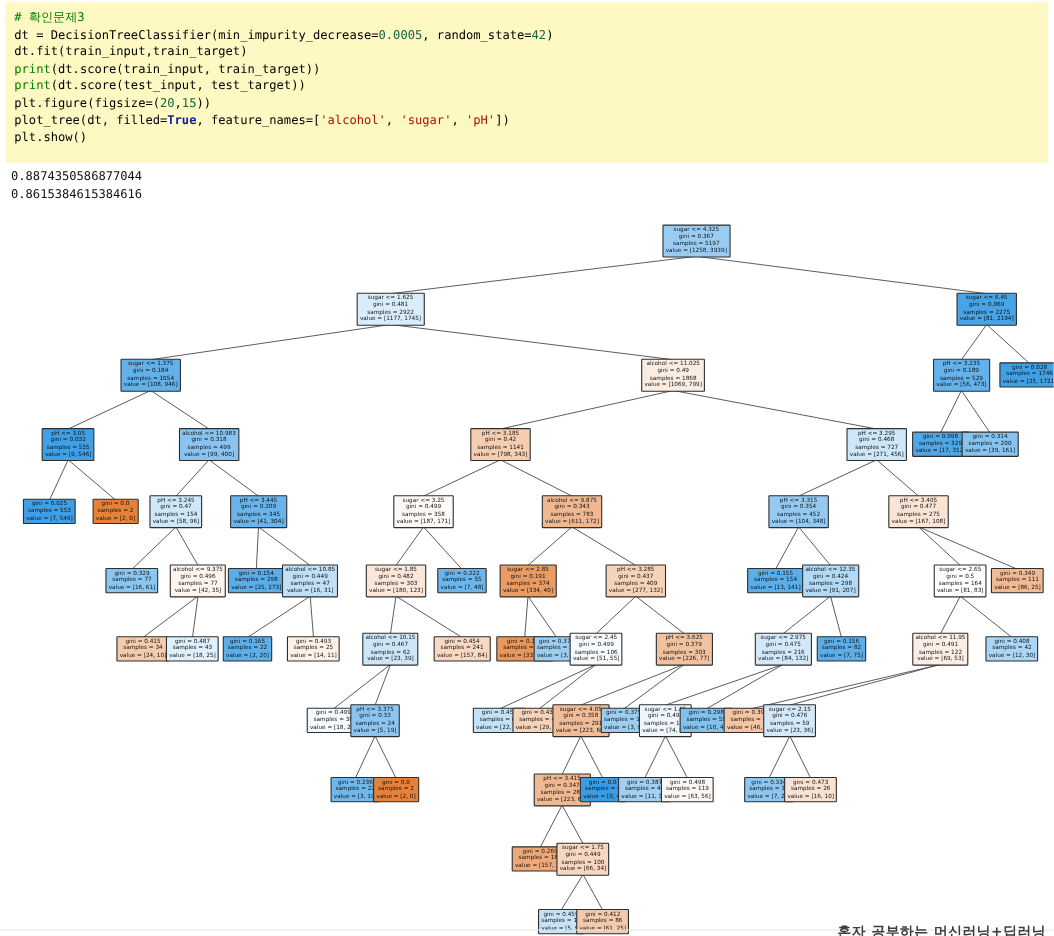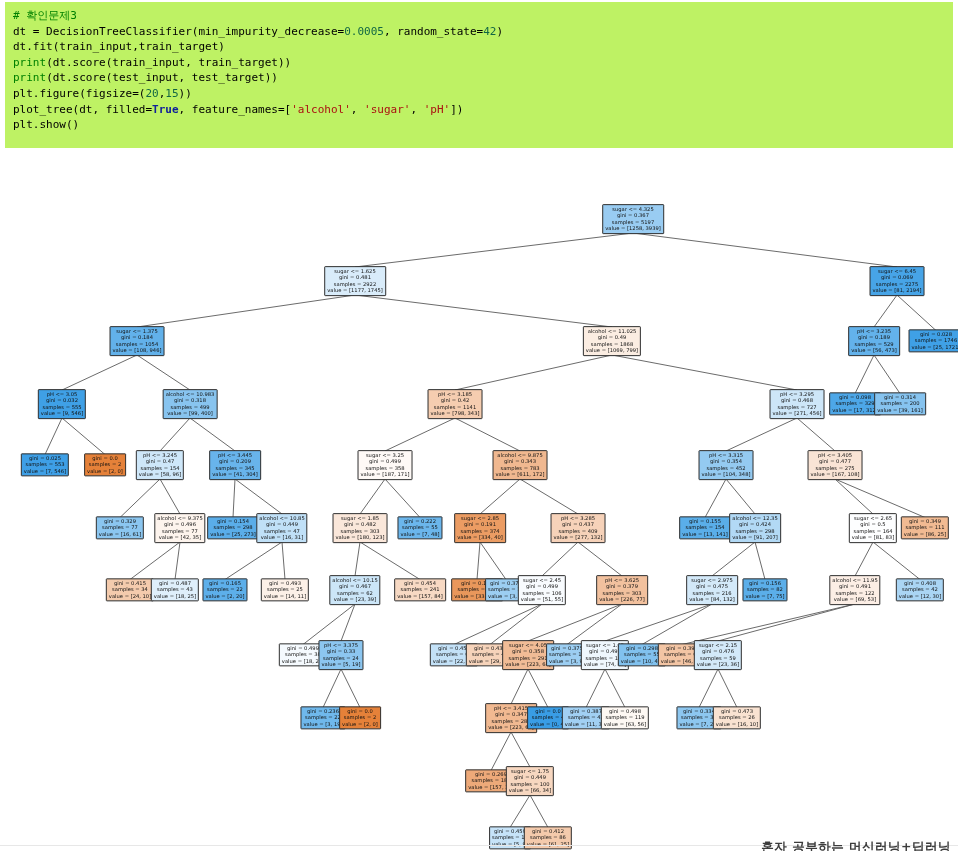--- a/index.html
+++ b/index.html
@@ -1,19 +1,19 @@
 <!DOCTYPE html>
 <html><head>
 <meta charset="utf-8">
 <style>
   html,body{margin:0;padding:0;background:#fff;font-family:"DejaVu Sans","Liberation Sans",sans-serif;}
   .screen{position:relative;width:958px;height:851px;overflow:hidden;background:#ffffff;}
   .code-cell{
     position:absolute;left:5px;top:2px;width:948px;height:146px;box-sizing:border-box;
-    background:#bef264;padding:6px 8px;
+    background:#fef9c3;padding:6px 8px;
     font-family:"DejaVu Sans Mono","Liberation Mono",monospace;
     font-size:11px;line-height:15.6px;color:#000;white-space:pre;
   }
   .code-line{white-space:pre;}
   .tok-com{color:#008000;}
   .tok-num{color:#116644;}
   .tok-bi{color:#008000;}
   .tok-kw{color:#112299;font-weight:bold;}
   .tok-str{color:#aa1111;}
   .cell-output{
@@ -34,20 +34,24 @@
   .footer-caption{
     position:absolute;right:7px;top:839px;z-index:4;
     font-size:12.5px;font-weight:bold;color:#3c3c3c;letter-spacing:0.5px;
   }
 </style>
 </head>
 <body>
 
 <div class="screen">
   <div class="code-cell" id="code-cell"><div class="code-line"><span class="tok-com"># 확인문제3</span></div><div class="code-line"><span>dt = DecisionTreeClassifier(min_impurity_decrease=</span><span class="tok-num">0.0005</span><span>, random_state=</span><span class="tok-num">42</span><span>)</span></div><div class="code-line"><span>dt.fit(train_input,train_target)</span></div><div class="code-line"><span class="tok-bi">print</span><span>(dt.score(train_input, train_target))</span></div><div class="code-line"><span class="tok-bi">print</span><span>(dt.score(test_input, test_target))</span></div><div class="code-line"><span>plt.figure(figsize=(</span><span class="tok-num">20</span><span>,</span><span class="tok-num">15</span><span>))</span></div><div class="code-line"><span>plot_tree(dt, filled=</span><span class="tok-kw">True</span><span>, feature_names=[</span><span class="tok-str">'alcohol'</span><span>, </span><span class="tok-str">'sugar'</span><span>, </span><span class="tok-str">'pH'</span><span>])</span></div><div class="code-line"><span>plt.show()</span></div></div>
+  <div class="cell-output" id="cell-output">
+    <div class="out-line">0.8874350586877044</div>
+    <div class="out-line">0.8615384615384616</div>
+  </div>
   <div class="tree-area" id="tree-area">
       <svg width="958" height="851" class="edges">
         <line x1="633" y1="233" x2="355" y2="267" stroke="#5a5a5a" stroke-width="0.9"></line>
         <line x1="633" y1="233" x2="897" y2="267" stroke="#5a5a5a" stroke-width="0.9"></line>
         <line x1="355" y1="295" x2="137" y2="327" stroke="#5a5a5a" stroke-width="0.9"></line>
         <line x1="355" y1="295" x2="612" y2="327" stroke="#5a5a5a" stroke-width="0.9"></line>
         <line x1="897" y1="295" x2="874" y2="327" stroke="#5a5a5a" stroke-width="0.9"></line>
         <line x1="897" y1="295" x2="936" y2="330.5" stroke="#5a5a5a" stroke-width="0.9"></line>
         <line x1="137" y1="355" x2="62" y2="390" stroke="#5a5a5a" stroke-width="0.9"></line>
         <line x1="137" y1="355" x2="190" y2="390" stroke="#5a5a5a" stroke-width="0.9"></line>

